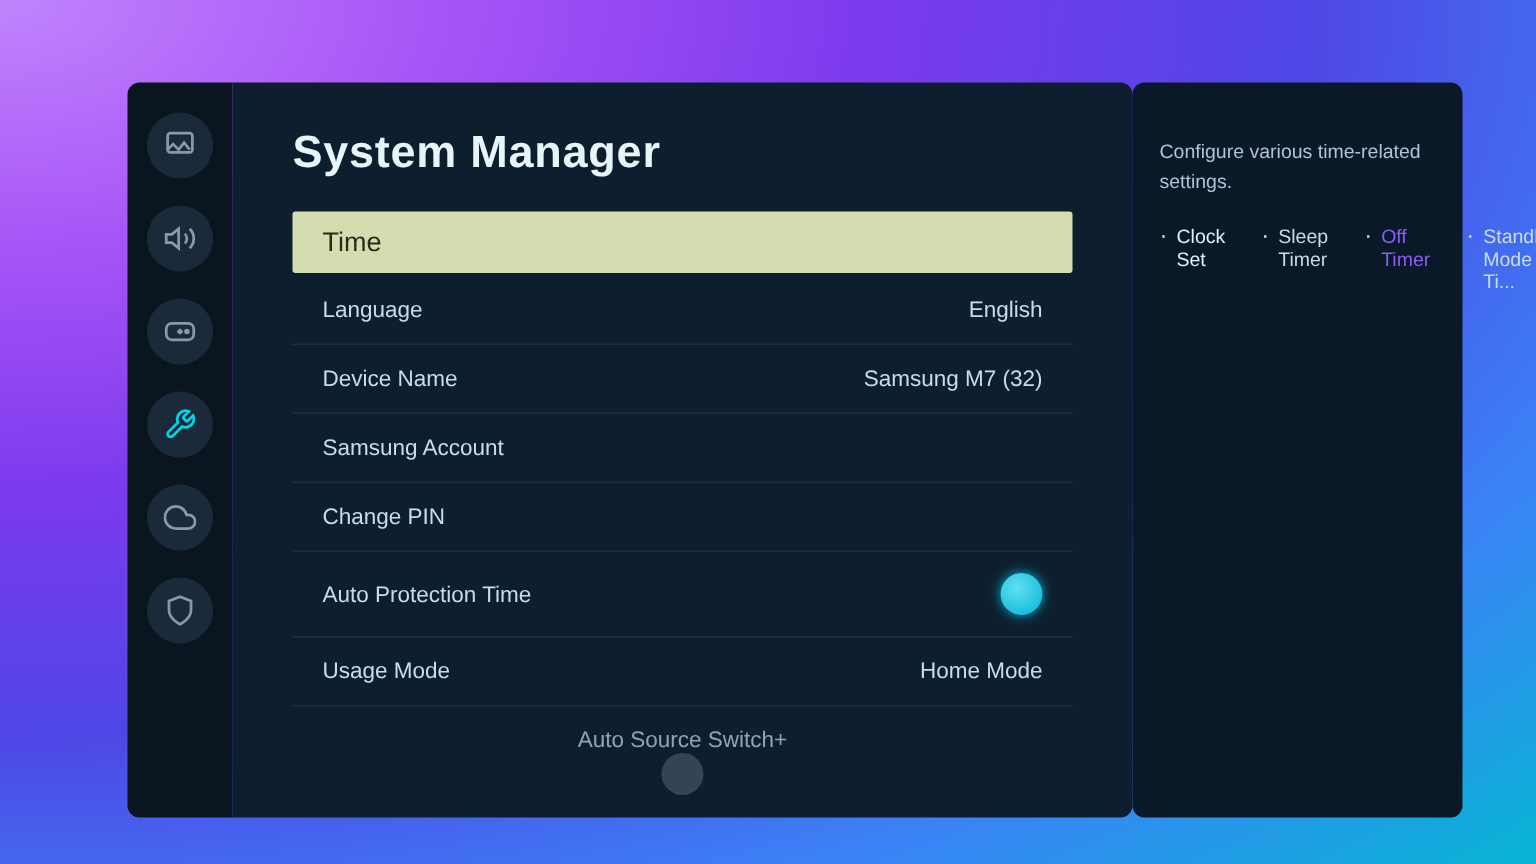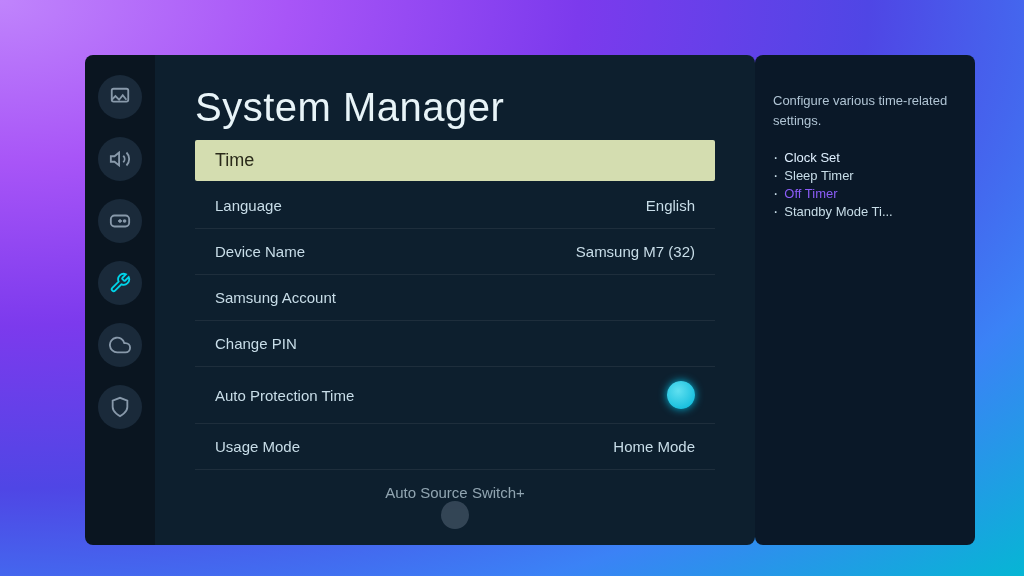--- a/index.html
+++ b/index.html
@@ -51,24 +51,24 @@
       left: 155px;
       top: 55px;
       width: 600px;
       height: 490px;
       background: #0d1f2e;
       padding: 30px 40px 20px 40px;
       border-radius: 0 8px 8px 0;
     }
 
     .page-title {
-      font-size: 40px;
+      font-size: 30px;
       color: #e8f4f8;
-      font-weight: 400;
-      margin-bottom: 10px;
+      font-weight: 700;
+      margin-bottom: 22px;
       letter-spacing: 0.5px;
     }
 
     .time-header {
       background: #d4ddb0;
       color: #2a2a1a;
       padding: 10px 20px;
       font-size: 18px;
       font-weight: 500;
       margin-bottom: 2px;
@@ -124,22 +124,22 @@
     .info-description {
       color: #b0c4d4;
       font-size: 13px;
       line-height: 1.5;
       margin-bottom: 20px;
     }
 
     .info-list {
       list-style: none;
       display: flex;
-      flex-direction: column;
-      gap: 2px;
+      flex-direction: row;
+      gap: 24px;
     }
 
     .info-list li {
       color: #c8dde8;
       font-size: 13px;
       display: flex;
       align-items: flex-start;
       gap: 6px;
     }
 

